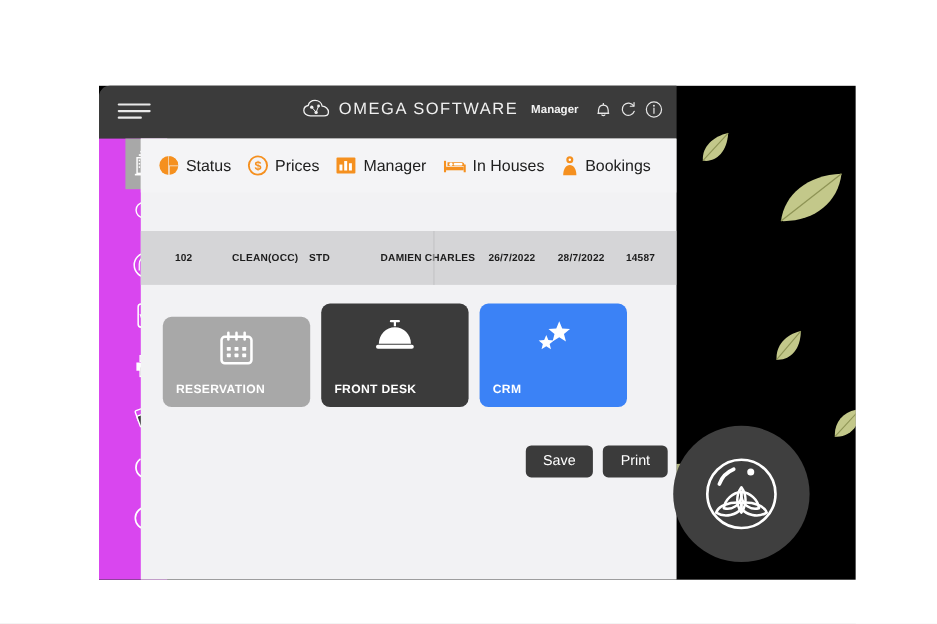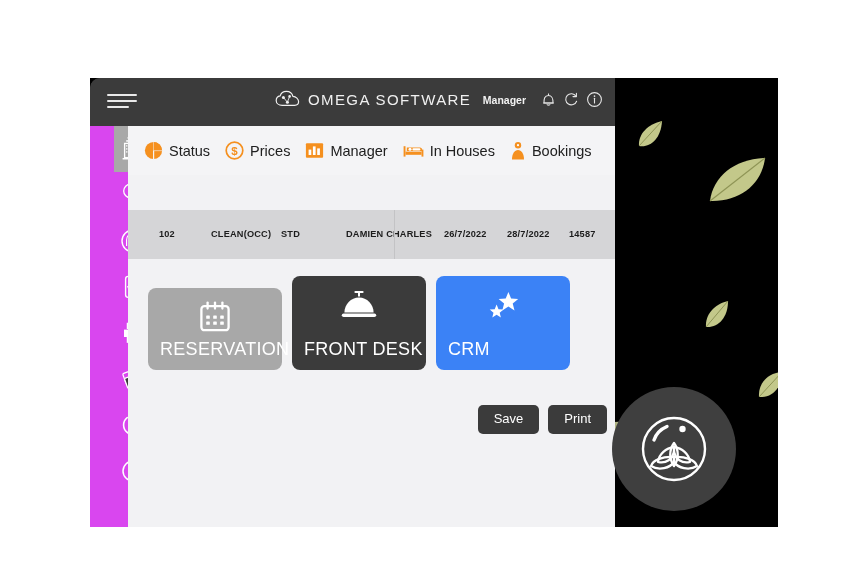--- a/index.html
+++ b/index.html
@@ -220,22 +220,22 @@
     left: 50%;
     transform: translateX(-50%);
   }
   .card.reservation .card-icon { top: 12px; }
   .card.frontdesk  .card-icon { top: 14px; }
   .card.crm        .card-icon { top: 14px; }
   .card .card-label {
     position: absolute;
     left: 12px; bottom: 10px;
     color: #ffffff;
-    font-size: 18px;
-    font-weight: normal;
+    font-size: 11px;
+    font-weight: bold;
     letter-spacing: 0.3px;
     white-space: nowrap;
   }
 
   
   #actions {
     position: absolute;
     right: 40px; top: 279px;
     display: flex;
     gap: 9px;

